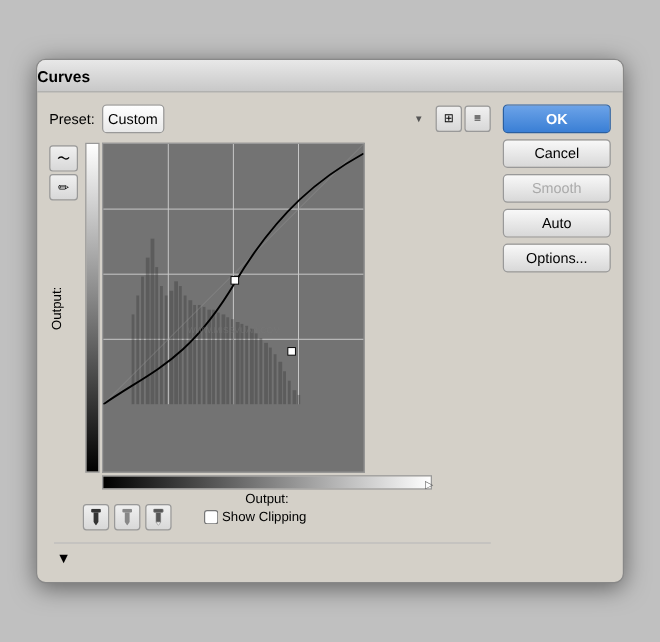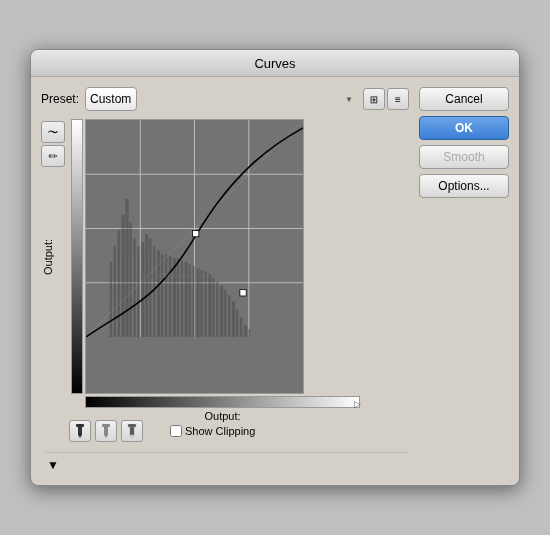--- a/index.html
+++ b/index.html
@@ -16,24 +16,24 @@
     .dialog {
       width: 490px;
       background: #d4d0c8;
       border-radius: 8px;
       box-shadow: 0 4px 20px rgba(0,0,0,0.5);
       border: 1px solid #888;
       overflow: hidden;
     }
     .title-bar {
       background: linear-gradient(to bottom, #e8e8e8, #c8c8c8);
-      text-align: center;
+      text-align: left;
       padding: 6px 0 5px;
       font-size: 13px;
-      font-weight: normal;
+      font-weight: bold;
       color: #000;
       border-bottom: 1px solid #aaa;
     }
     .dialog-body {
       display: flex;
       padding: 10px 10px 8px 10px;
       gap: 10px;
     }
     .left-panel {
       flex: 1;
@@ -441,27 +441,30 @@
       </div>
 
       <div class="curve-display-row" style="margin-left: 4px;">
         <div class="triangle-btn">
           <span>▼</span>
         </div>
       </div>
     </div>
 
     <div class="right-panel">
+      <div class="dialog-btn primary">
+        <span>OK</span>
+      </div>
       <div class="dialog-btn">
         <span>Cancel</span>
       </div>
-      <div class="dialog-btn primary">
-        <span>OK</span>
-      </div>
       <div class="dialog-btn disabled">
         <span>Smooth</span>
+      </div>
+      <div class="dialog-btn">
+        <span>Auto</span>
       </div>
       <div class="dialog-btn">
         <span>Options...</span>
       </div>
     </div>
   </div>
 </div>
 
 </body></html>

